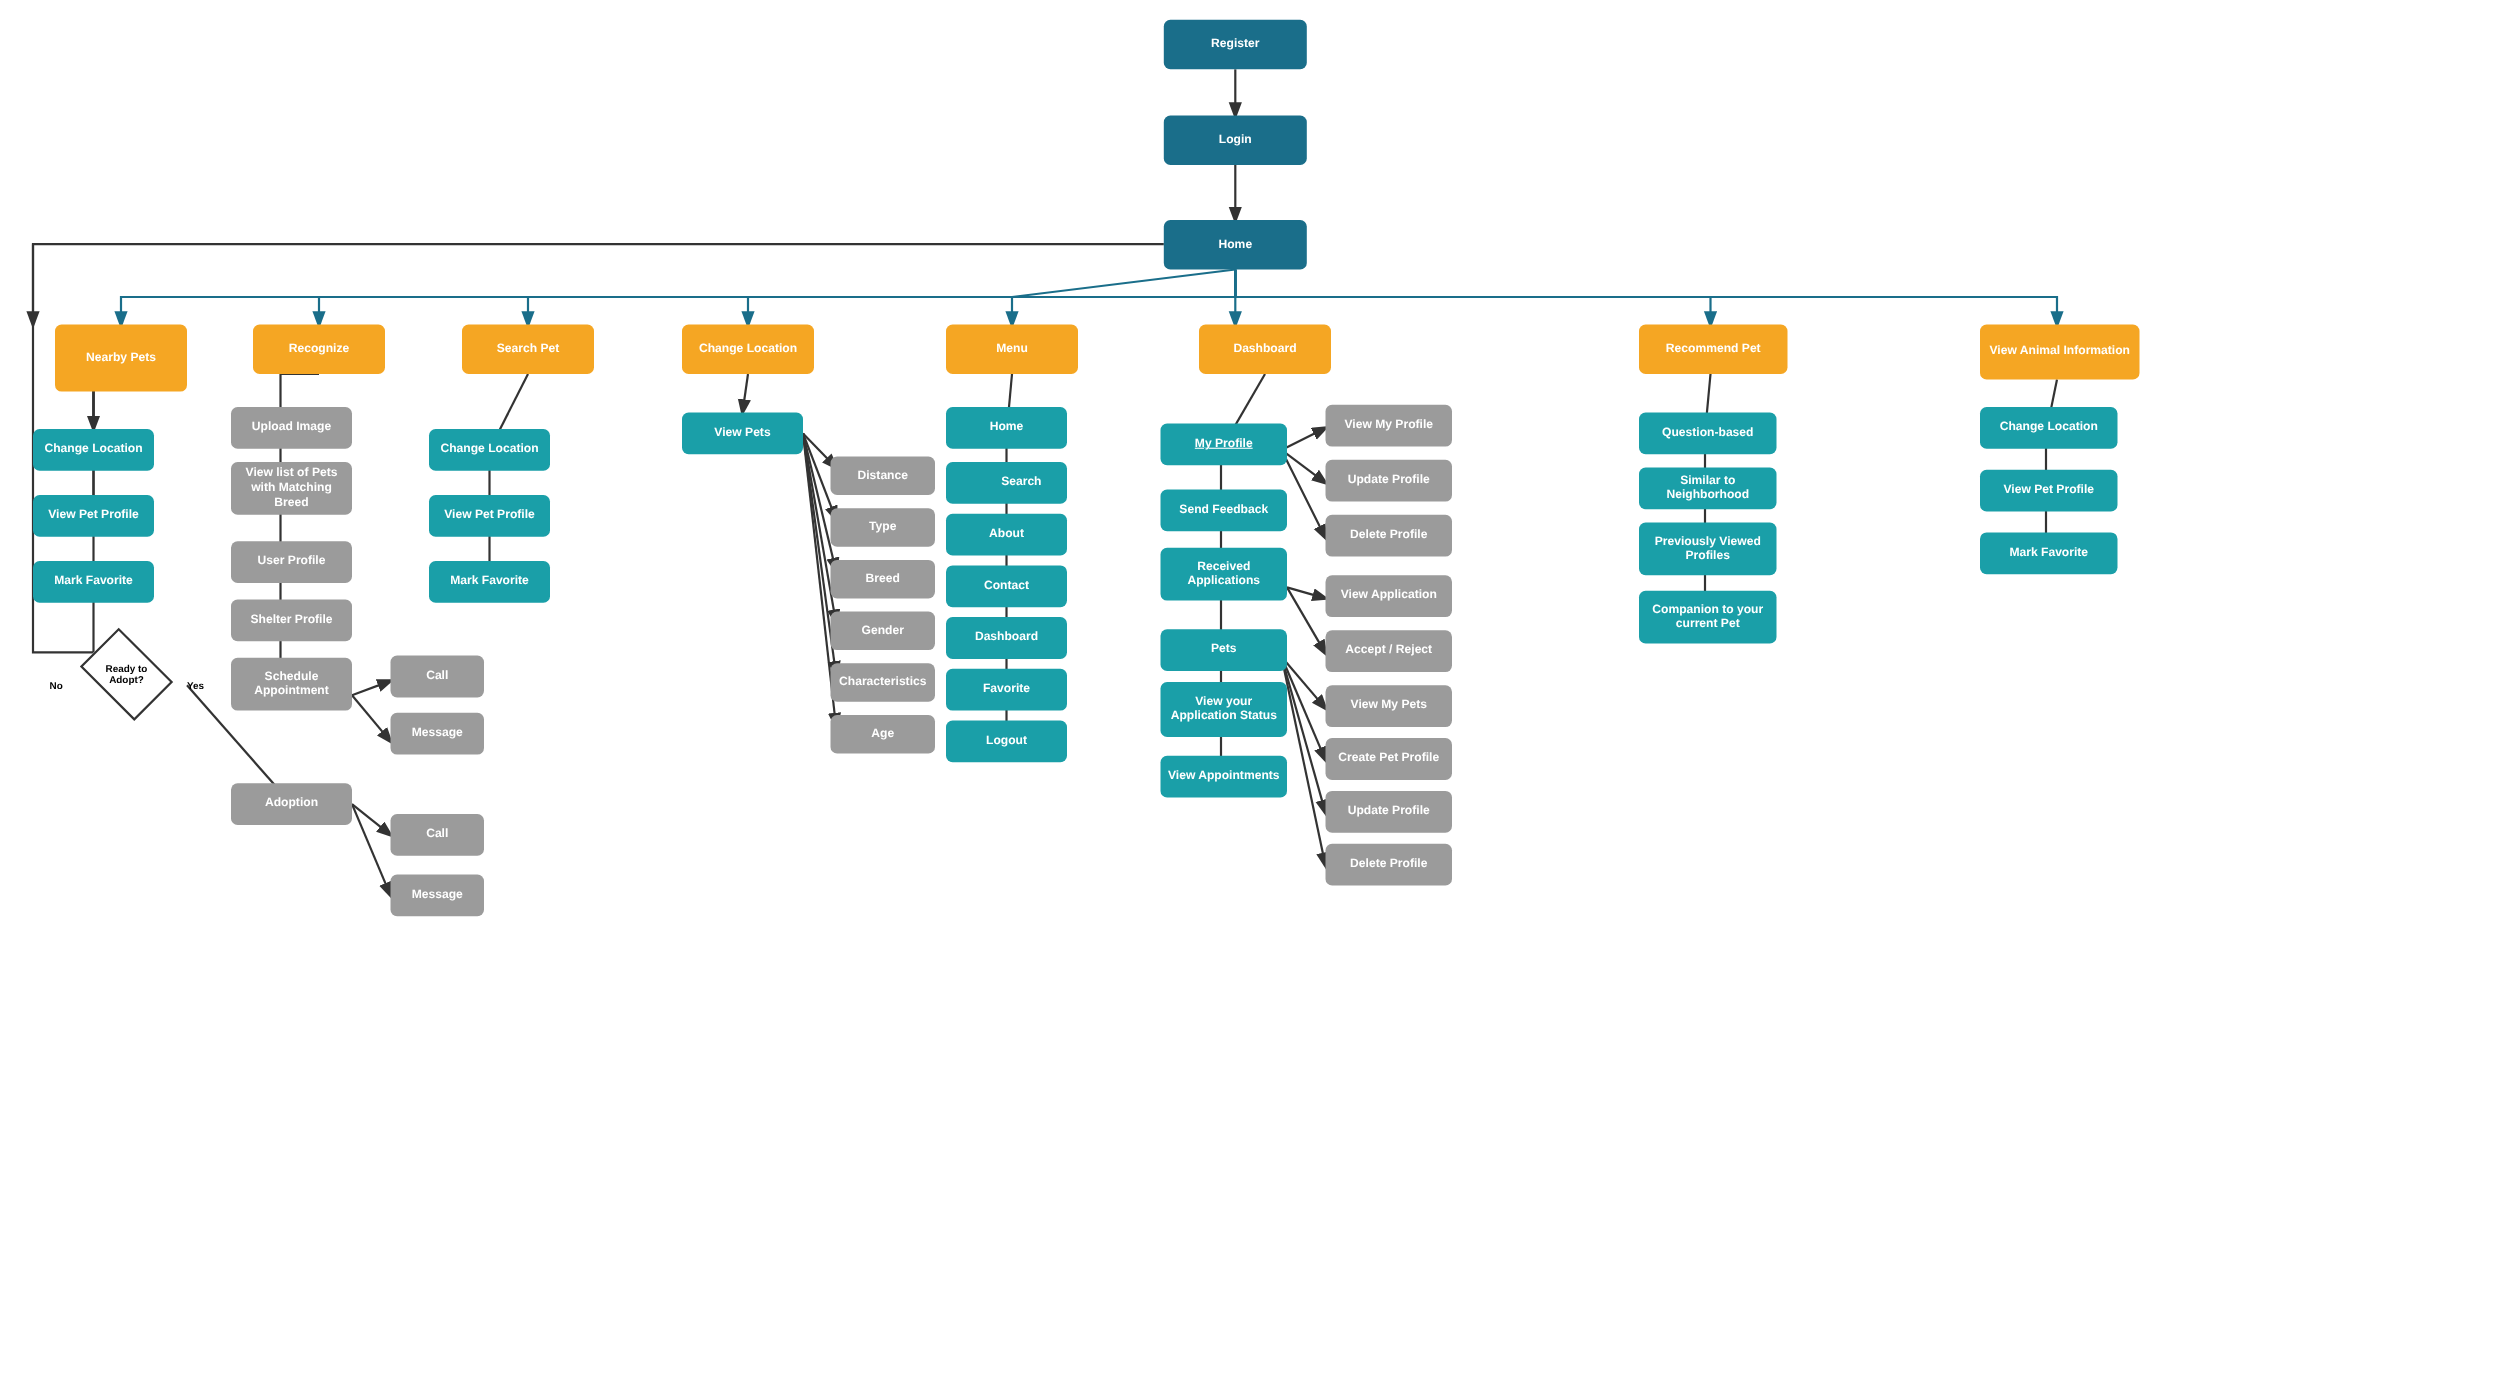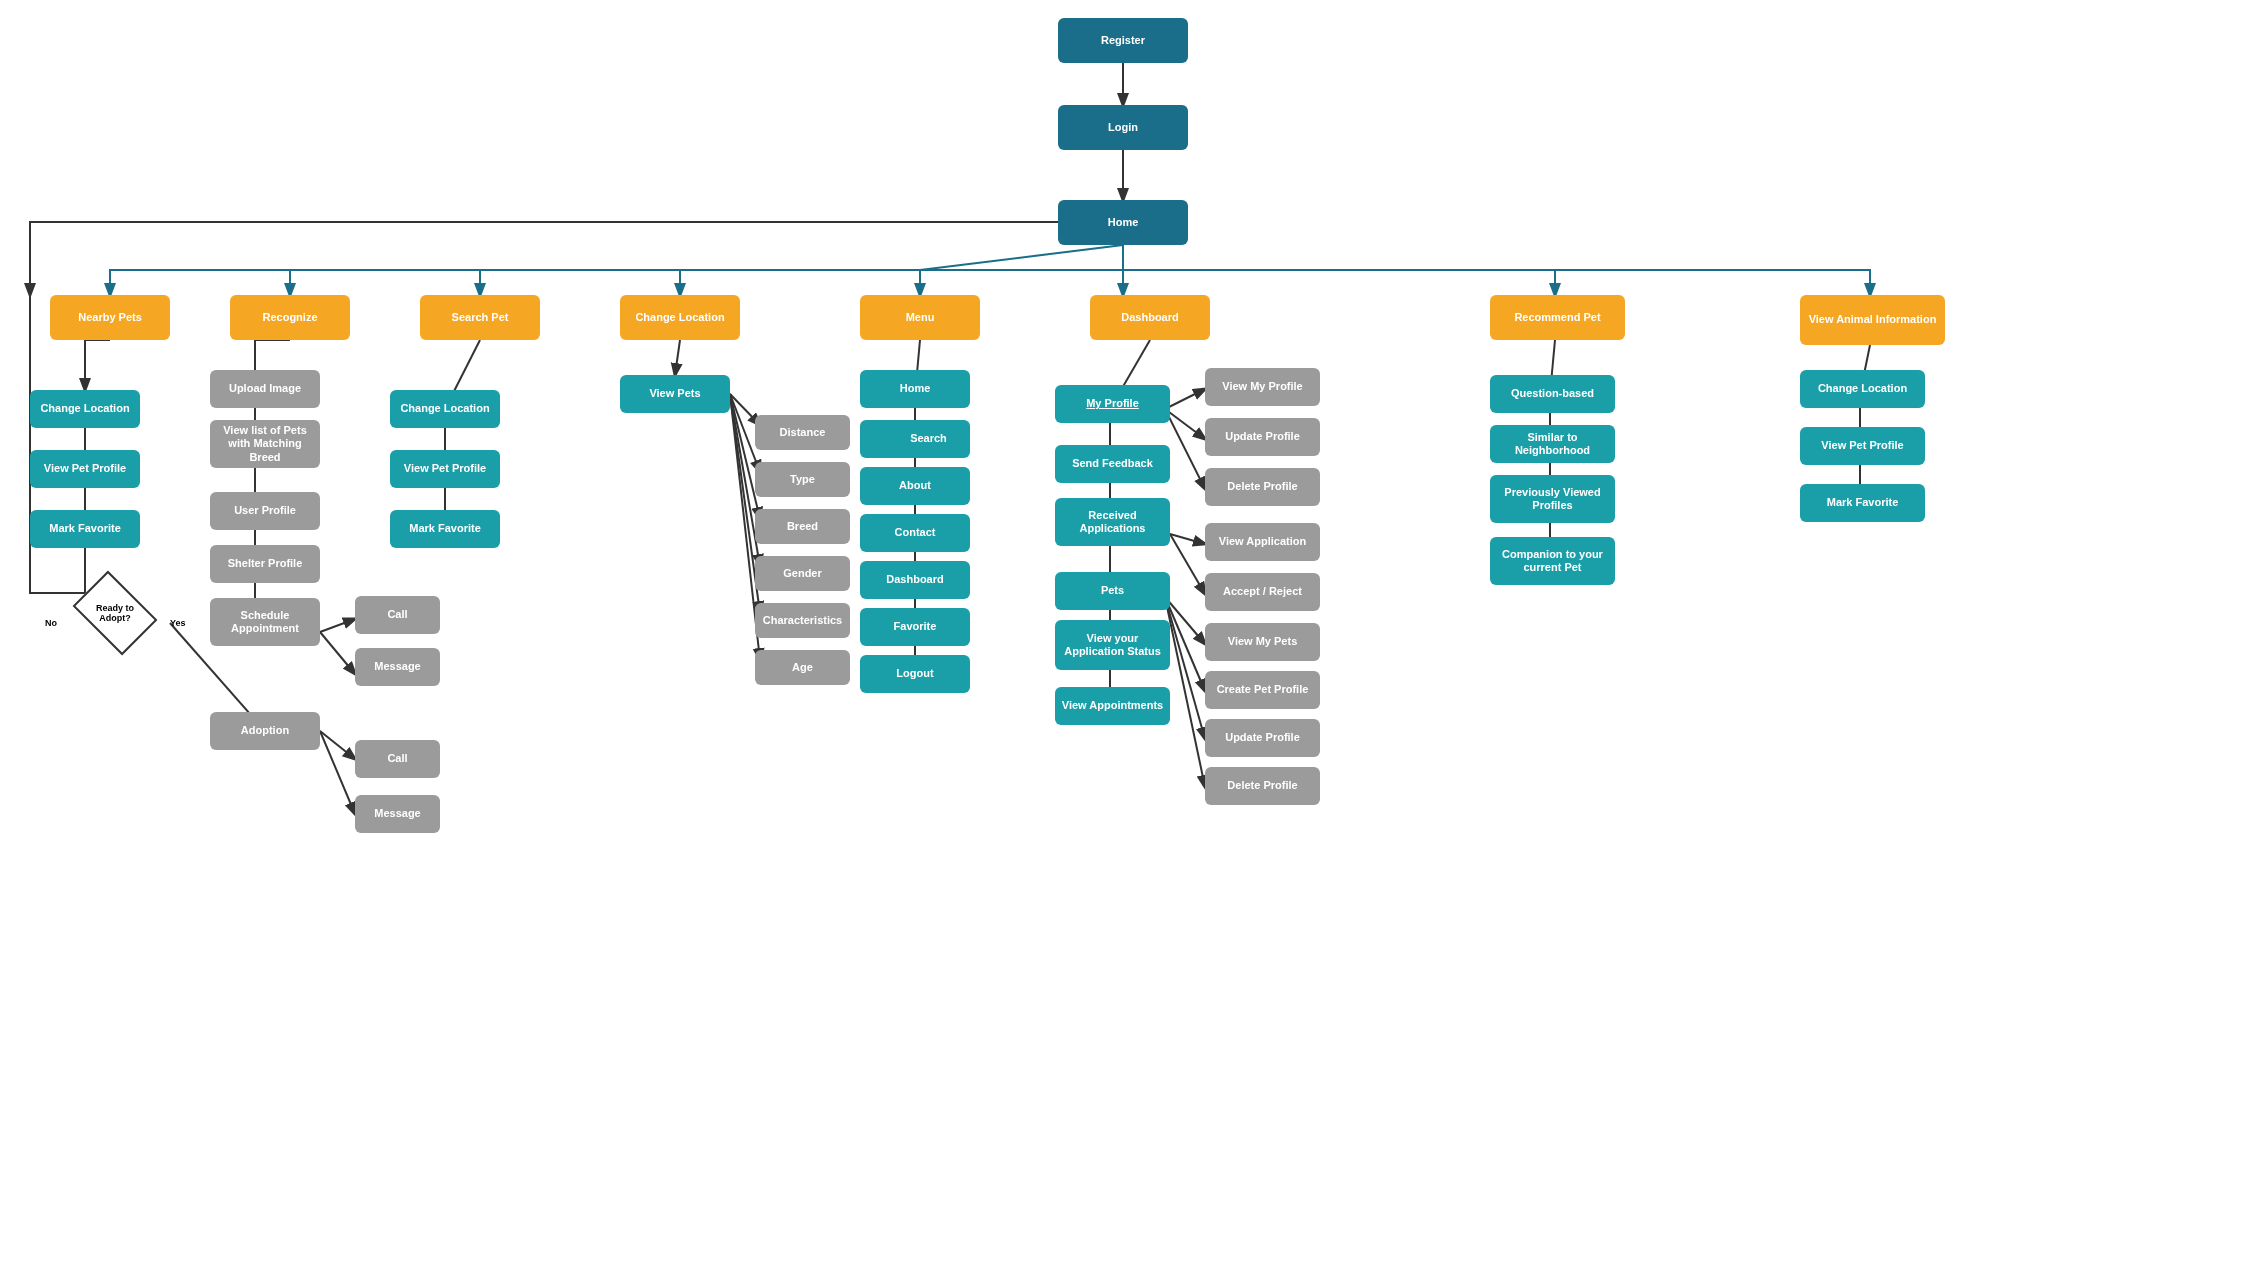--- a/index.html
+++ b/index.html
@@ -203,21 +203,21 @@
   </div>
 
   <div class="node node-dark-teal" style="left:1058px;top:105px;width:130px;height:45px;">
     <span>Login</span>
   </div>
 
   <div class="node node-dark-teal" style="left:1058px;top:200px;width:130px;height:45px;">
     <span>Home</span>
   </div>
 
-  <div class="node node-orange" style="left:50px;top:295px;width:120px;height:45px;">
+  <div class="node node-orange" style="left:50px;top:295px;width:120px;height:61px;">
     <span>Nearby Pets</span>
   </div>
   <div class="node node-teal" style="left:30px;top:390px;width:110px;height:38px;">
     <span>Change Location</span>
   </div>
   <div class="node node-teal" style="left:30px;top:450px;width:110px;height:38px;">
     <span>View Pet Profile</span>
   </div>
   <div class="node node-teal" style="left:30px;top:510px;width:110px;height:38px;">
     <span>Mark Favorite</span>

